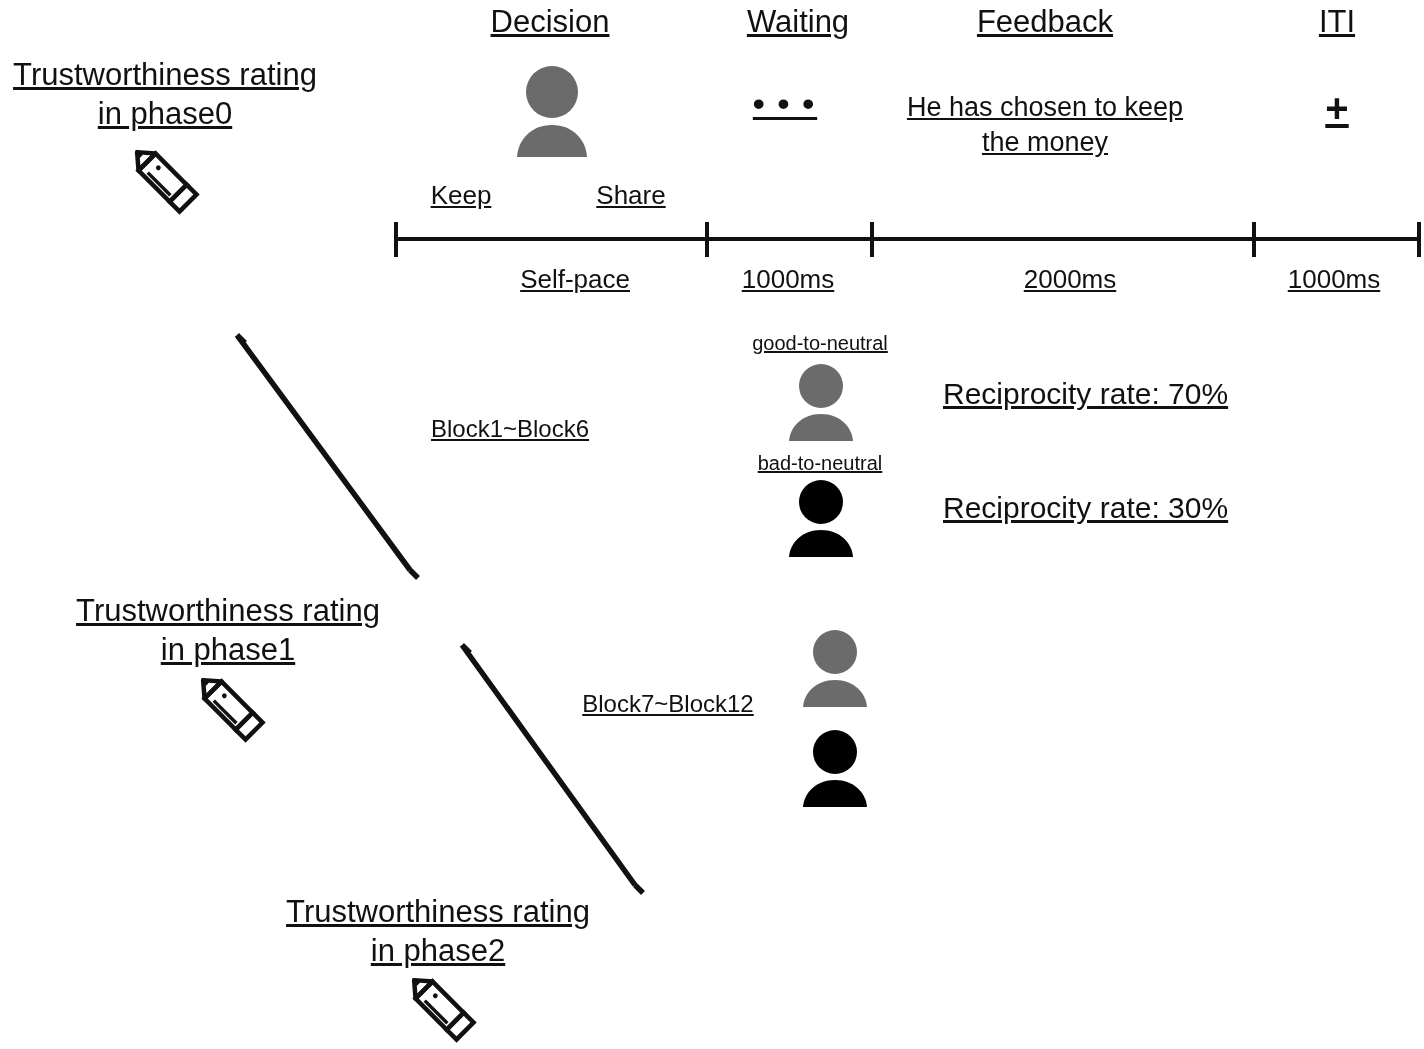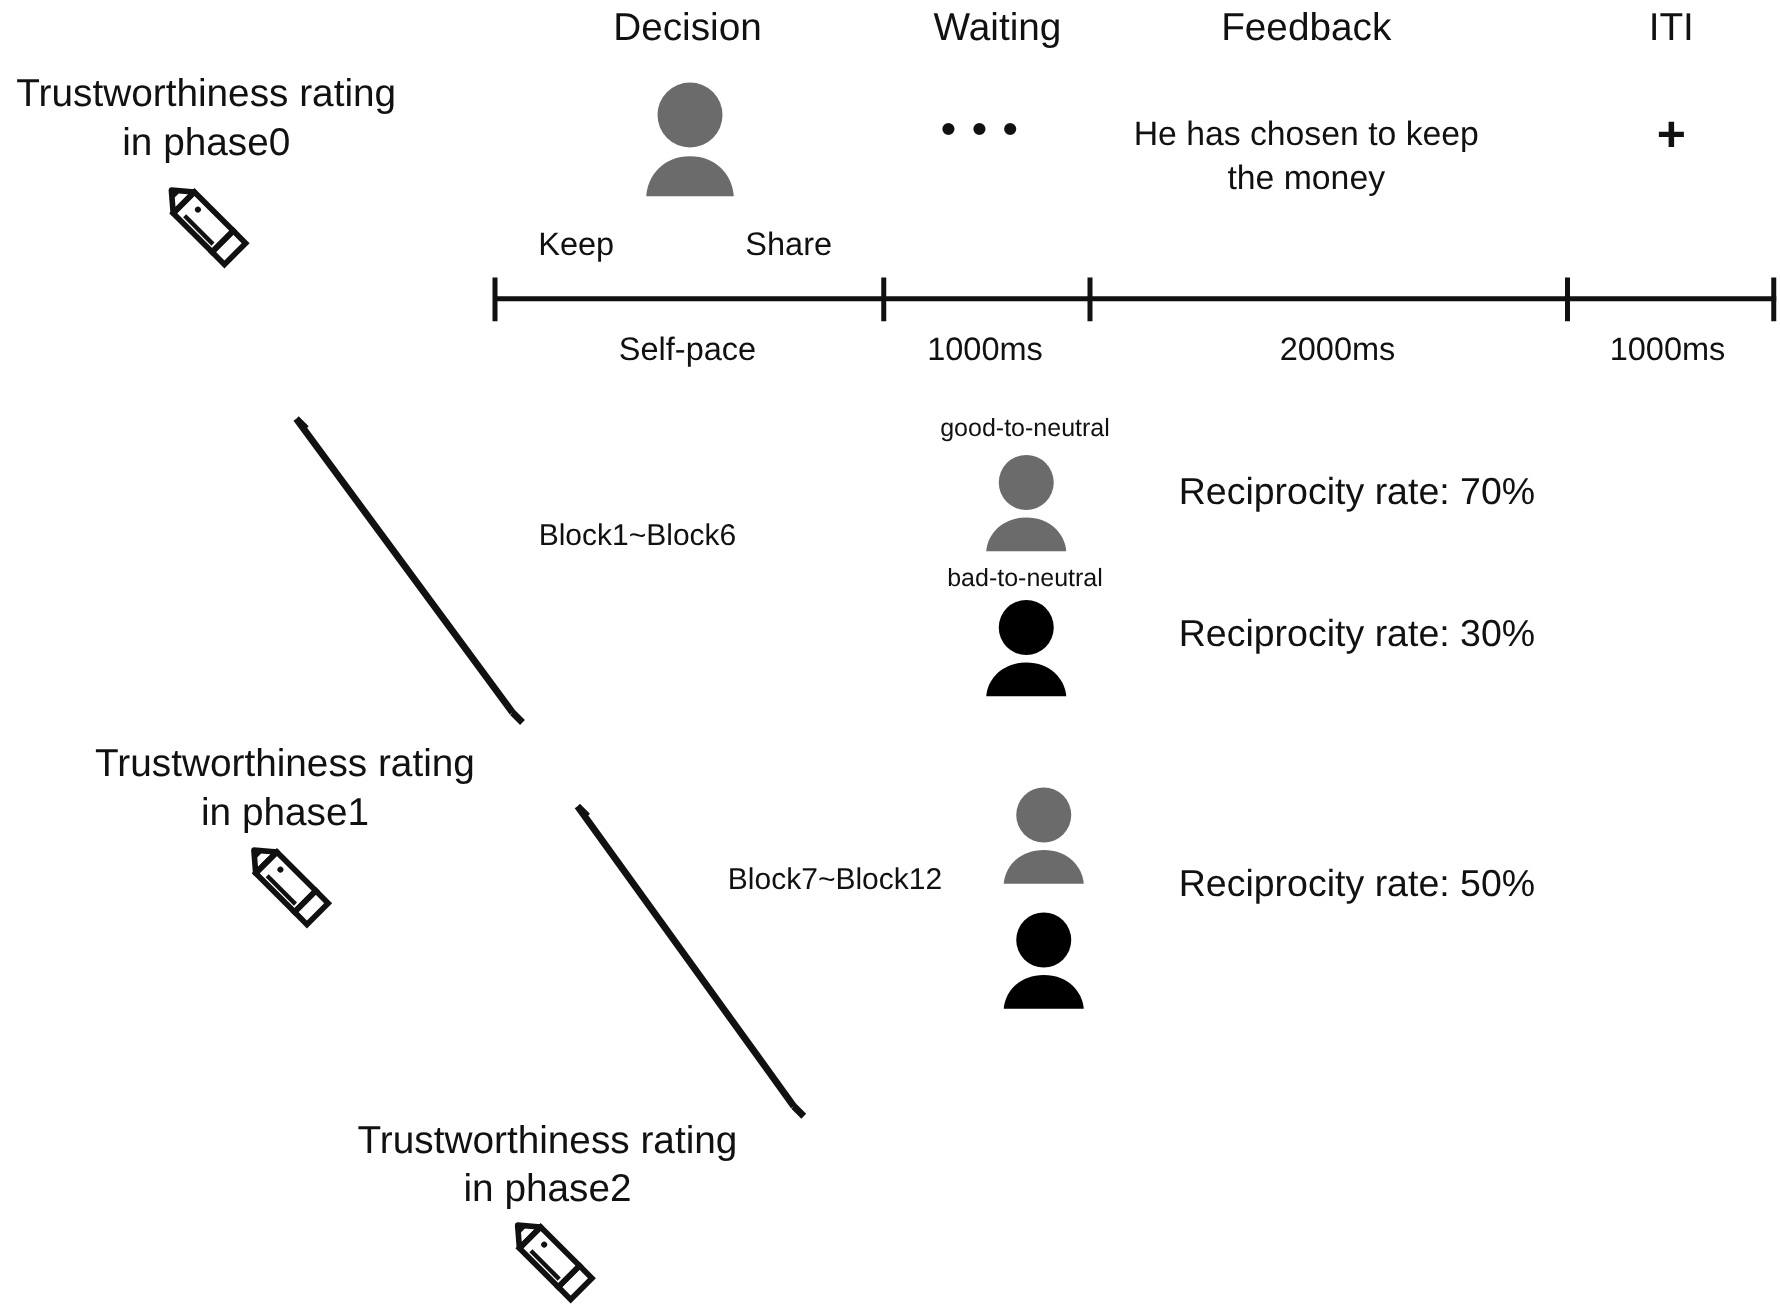--- a/index.html
+++ b/index.html
@@ -10,21 +10,21 @@
   }
   #canvas {
     position: relative;
     width: 1424px;
     height: 1049px;
     background: #ffffff;
     font-family: "Liberation Sans", sans-serif;
     color: #111111;
     overflow: hidden;
   }
-  .abs { position: absolute; }
+  .abs { position: absolute; text-decoration: underline; }
   .txt {
     white-space: pre;
     line-height: 1.18;
     color: #111111;
   }
 
   
   .stage-label {
     font-size: 31px;
     text-align: center;
@@ -133,21 +133,21 @@
   <div class="abs txt choice-label" style="left:571px; top:180px; width:120px;">Share</div>
 
   <div class="abs tl-axis" style="left:395px; top:237px; width:1026px;"></div>
 
   <div class="abs tl-tick" style="left:394px; top:222px; height:35px;"></div>
   <div class="abs tl-tick" style="left:705px; top:222px; height:35px;"></div>
   <div class="abs tl-tick" style="left:870px; top:222px; height:35px;"></div>
   <div class="abs tl-tick" style="left:1252px; top:222px; height:35px;"></div>
   <div class="abs tl-tick" style="left:1417px; top:222px; height:35px;"></div>
 
-  <div class="abs txt duration-label" style="left:470px; top:264px; width:160px;">Self-pace</div>
+  <div class="abs txt duration-label" style="left:470px; top:264px; width:160px;text-align:right;">Self-pace</div>
 
   <div class="abs txt duration-label" style="left:708px; top:264px; width:160px;">1000ms</div>
 
   <div class="abs txt duration-label" style="left:990px; top:264px; width:160px;">2000ms</div>
 
   <div class="abs txt duration-label" style="left:1254px; top:264px; width:160px;">1000ms</div>
 
   <div class="abs" style="left:0px; top:56px; width:330px;">
     <div class="txt rating-text">Trustworthiness rating</div>
     <div class="txt rating-text">in phase0</div>
@@ -225,21 +225,20 @@
     </svg>
   </div>
 
   <div class="abs" style="left:800px; top:728px;">
     <svg class="person" width="70" height="80" viewBox="0 0 70 80" aria-hidden="true">
       <circle cx="35" cy="24" r="22" fill="#000000"></circle>
       <path d="M35 52 C16 52 4 65 3 79 L67 79 C66 65 54 52 35 52 Z" fill="#000000"></path>
     </svg>
   </div>
 
-  <div class="abs txt rate-label" style="left:943px; top:690px; width:340px;">Reciprocity rate: 50%</div>
 
   <div class="abs" style="left:268px; top:893px; width:340px;">
     <div class="txt rating-text">Trustworthiness rating</div>
     <div class="txt rating-text">in phase2</div>
   </div>
   <div class="abs" style="left:399px; top:968px;">
     <svg width="84" height="78" viewBox="0 0 84 78" aria-hidden="true">
       <g transform="rotate(45 42 39)">
         <rect x="18" y="27" width="44" height="24" fill="none" stroke="#111" stroke-width="4.5"></rect>
         <rect x="62" y="27" width="14" height="24" fill="none" stroke="#111" stroke-width="4.5"></rect>

